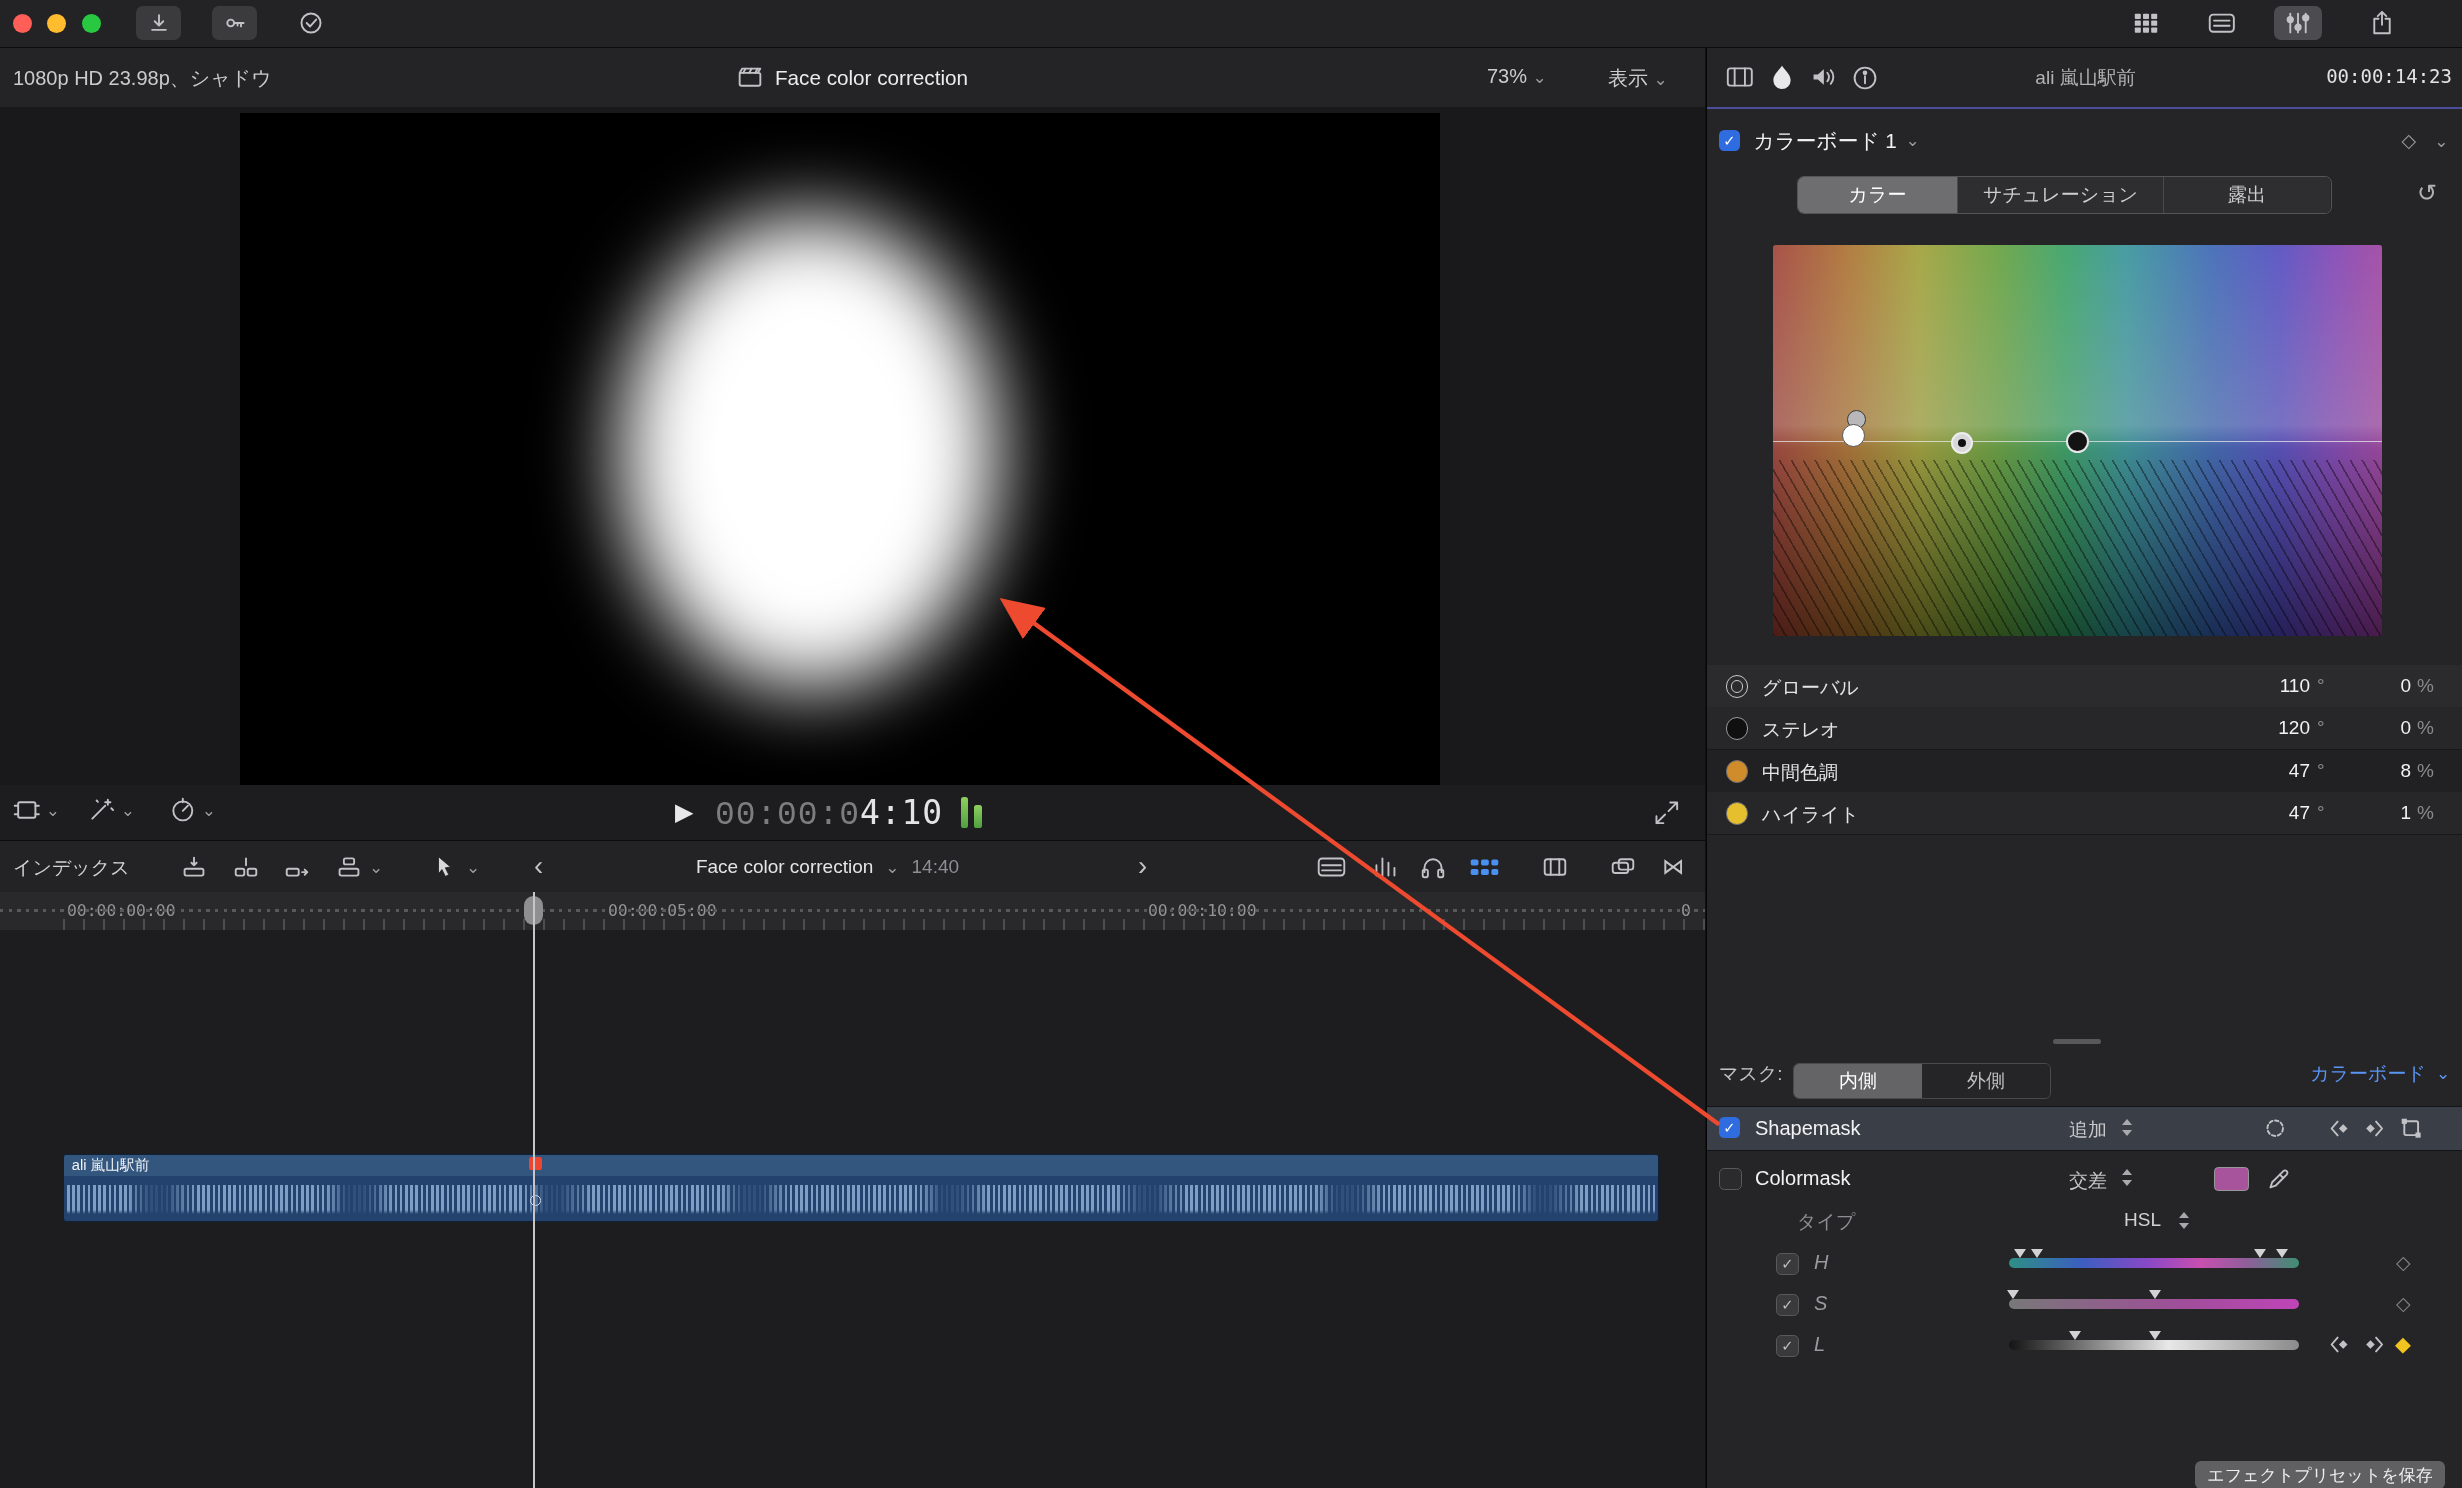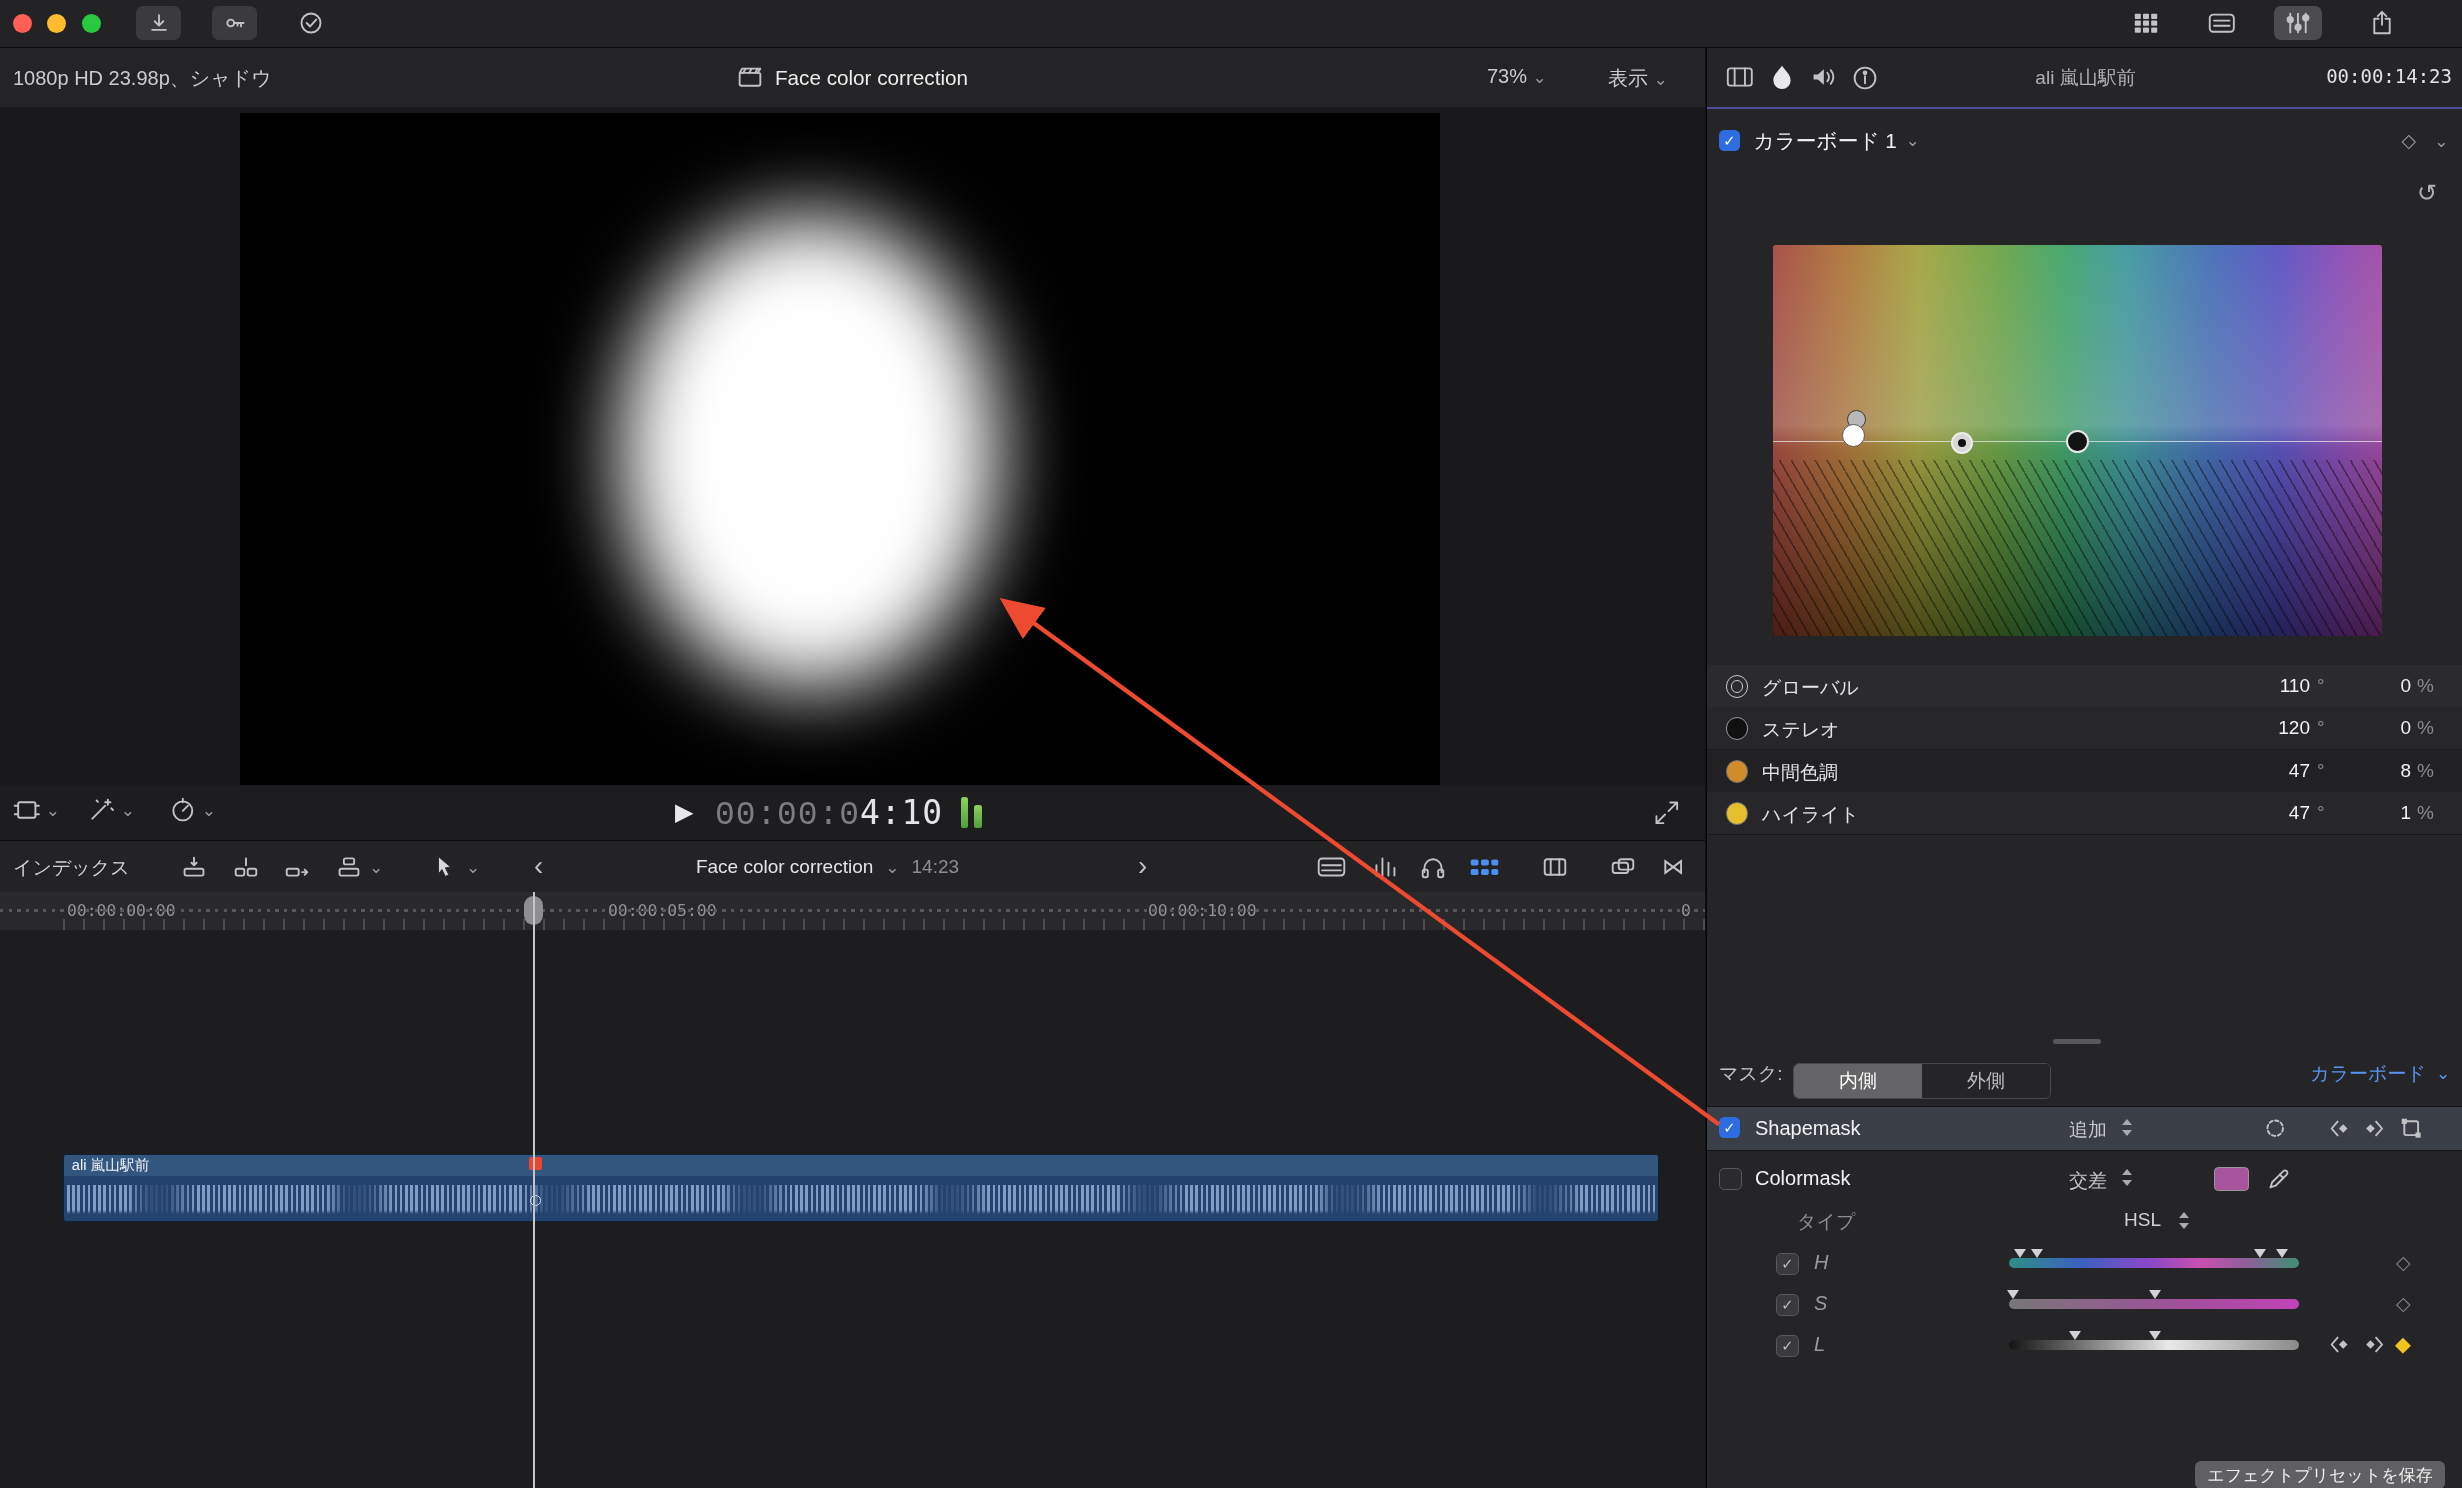--- a/index.html
+++ b/index.html
@@ -252,21 +252,21 @@
       <path d="M4 2l14 12-6 1 4 8-4 2-4-8-4 5z" fill="#d8d8da" stroke="#222" stroke-width="1"></path>
       </svg>
     </div>
   <span class="abs chev" style="left:466px;top:15.5px">⌄</span>
 
   <span class="abs" style="left:534px;top:8.6px;font-size:27.6px;color:#c4c4c6">‹</span>
 
   <div class="abs" style="left:586px;top:0;width:483px;height:52px;display:flex;align-items:center;justify-content:center;gap:12px">
     <span style="color:#e4e4e6">Face color correction</span>
     <span class="chev">⌄</span>
-    <span style="color:#8e8e92">14:23</span>
+    <span style="color:#8e8e92">14:40</span>
   </div>
 
   <span class="abs" style="left:1138px;top:8.6px;font-size:27.6px;color:#c4c4c6">›</span>
 
   <div class="abs tlic" style="left:1317px">
     <svg class="ic" width="29" height="24" viewBox="0 0 34 28">
       <rect x="2" y="4" width="30" height="20" rx="4"></rect>
         <path d="M6 12h22M6 18h22"></path>
       </svg>
     </div>
@@ -357,20 +357,25 @@
   <div id="cbrow" class="abs">
     <span class="cb on" style="margin-left:12px">
       <span>✓</span>
       </span>
     <span style="margin-left:13.8px;color:#f2f2f4;font-size:20.7px">カラーボード 1</span>
     <span class="chev" style="margin-left:8.6px">⌄</span>
     <span class="abs" style="right:48px;top:12px;color:#9a9a9e;font-size:19px">◇</span>
     <span class="abs chev" style="right:15.5px;top:13.8px">⌄</span>
   </div>
 
+  <div id="tabs" class="abs">
+    <div class="tab sel" style="width:159px">カラー</div>
+    <div class="tab" style="width:205px">サチュレーション</div>
+    <div class="tab" style="width:166px">露出</div>
+  </div>
   <span class="abs" style="left:710px;top:131px;color:#b0b0b3;font-size:24px">↺</span>
 
   <div id="board" class="abs">
     <div id="hatch" class="abs"></div>
     <div id="midline" class="abs"></div>
     <span class="puck abs" style="left:74px;top:165px;width:19px;height:19px;background:#b8b8ba;border:1.7px solid #3a3a3a"></span>
     <span class="puck abs" style="left:69px;top:179px;width:23px;height:23px;background:#fff;border:1.7px solid #555"></span>
     <span class="puck abs" style="left:178px;top:187px;width:22.4px;height:22.4px;background:#d8d8da;border:2.6px solid #eee;display:flex;align-items:center;justify-content:center">
         <span class="puck" style="width:8.6px;height:8.6px;background:#101010"></span>
       </span>

